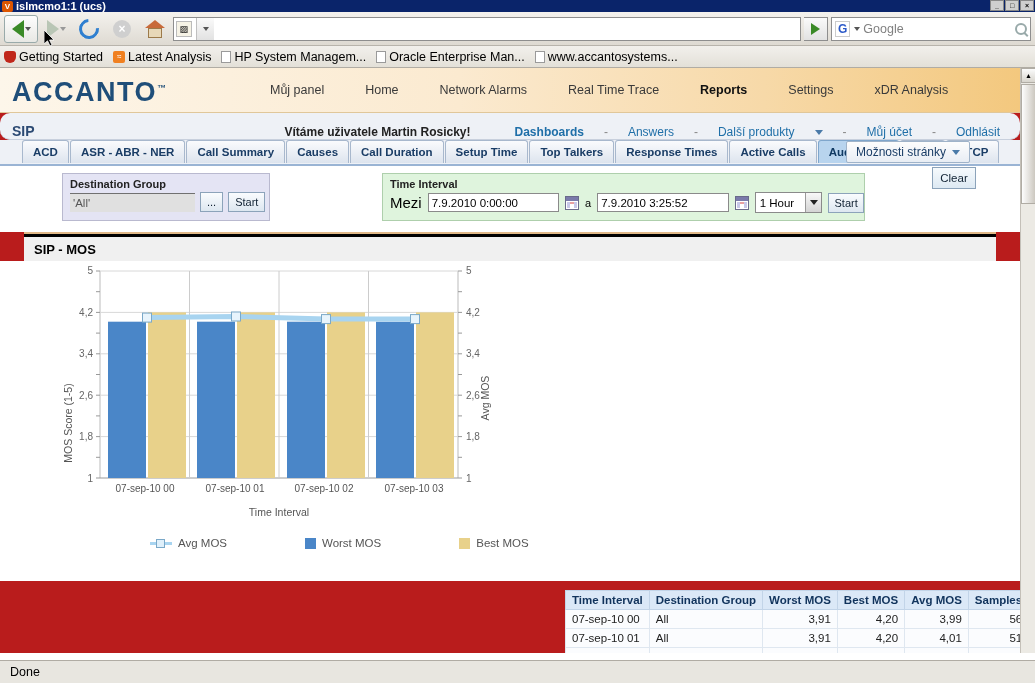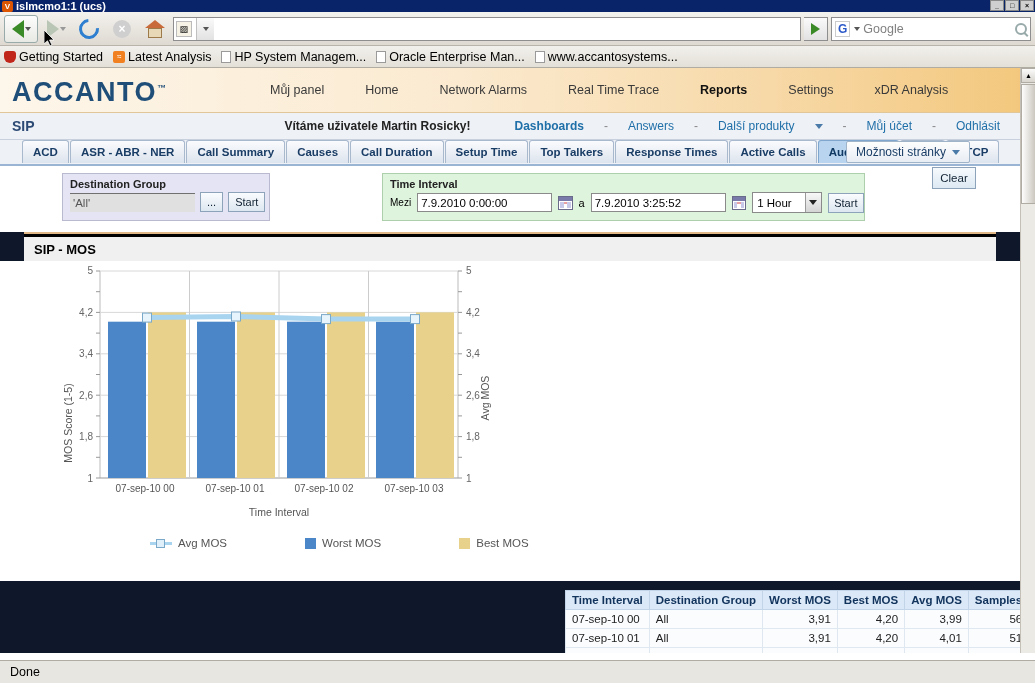--- a/index.html
+++ b/index.html
@@ -92,41 +92,41 @@
     width:1035px; height:585px;
     background:#fff; overflow:hidden;
   }
   #pagescroll-v {
     position:absolute; right:0; top:0; width:15px; height:585px;
     background:#eceae4; border-left:1px solid #c4c0b8;
   }
   #pagescroll-v .sbtn { width:15px;height:15px;background:linear-gradient(to bottom,#fbfbfb,#d8d5cd);border:1px solid #b0aca4;font-size:7px;text-align:center;line-height:13px; }
   #pagescroll-v .sthumb { position:absolute; top:16px; width:15px; height:120px; background:linear-gradient(to right,#fdfdfd,#ccc8c0); border:1px solid #b0aca4; }
 
-  #content { width:1020px; height:585px; position:relative; background:#0f172a; }
+  #content { width:1020px; height:585px; position:relative; background:#b91c1c; }
 
   
   #acc-header {
     height:45px;
     background:linear-gradient(to right,#fdf6ea 0%,#fbead0 45%,#f7d9a8 75%,#f3c87e 100%);
     display:flex; align-items:center; position:relative;
     border-bottom:1px solid #e0c79a;
   }
   #logo { padding-left:12px; width:270px; }
   #logo .a1 { font-size:27px; letter-spacing:1.5px; color:#1f4e79; font-weight:bold; line-height:26px; position:relative; }
   #logo .a1 .tm { font-size:9px; vertical-align:super; }
   #logo .a2 { font-size:9.5px; letter-spacing:4.5px; color:#9a7b3a; text-align:right; padding-right:18px; margin-top:-2px; }
   #topnav { display:flex; gap:41px; font-size:12.5px; color:#3a3a3a; }
   #topnav .item { cursor:pointer; white-space:nowrap; }
   #topnav .item.active { font-weight:bold; color:#111; }
 
   
   #welcome {
     height:27px; background:#eef1f6; border-bottom:1px solid #c8d0dd;
-    display:flex; align-items:center; padding:0 12px; position:relative;
+    display:flex; align-items:flex-end; padding:0 12px; position:relative;border-radius:10px;
   }
   #welcome .sipname { font-weight:bold; font-size:14px; color:#2c4a73; }
   #welcome .right { position:absolute; right:20px; display:flex; align-items:center; gap:20px; font-size:12px; }
   #welcome .wtxt { font-weight:bold; color:#222; margin-right:24px; }
   #welcome a { color:#1f6fa8; text-decoration:none; }
   #welcome a.bold { font-weight:bold; }
   #welcome .sep { color:#888; }
   .tri-dn { width:0;height:0;border-left:4px solid transparent;border-right:4px solid transparent;border-top:5px solid #4a7aa8;display:inline-block; }
 
   
@@ -357,21 +357,21 @@
         </div>
       </div>
 
       <div class="fpanel" id="fp2">
         <div style="display:flex">
           <div style="width:150px">
             <div class="flabel">Time Interval</div>
           </div>
         </div>
         <div class="frow" style="gap:6px">
-          <span style="font-size:10px">Mezi</span>
+          <span style="font-size:15px">Mezi</span>
           <div class="finput white" style="width:140px">7.9.2010 0:00:00</div>
           <div class="calico"></div>
           <span style="font-size:11px">a</span>
           <div class="finput white" style="width:140px">7.9.2010 3:25:52</div>
           <div class="calico"></div>
           <div class="fselect">
             <span>1 Hour</span>
             <span class="arrowbx">
                 <span class="tri-dn" style="border-top-color:#222"></span>
               </span>

